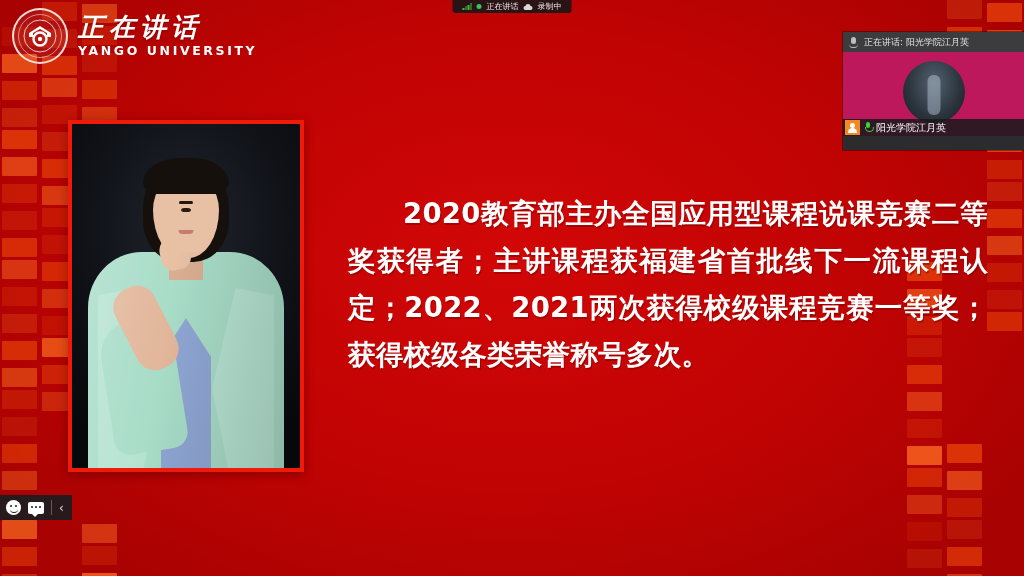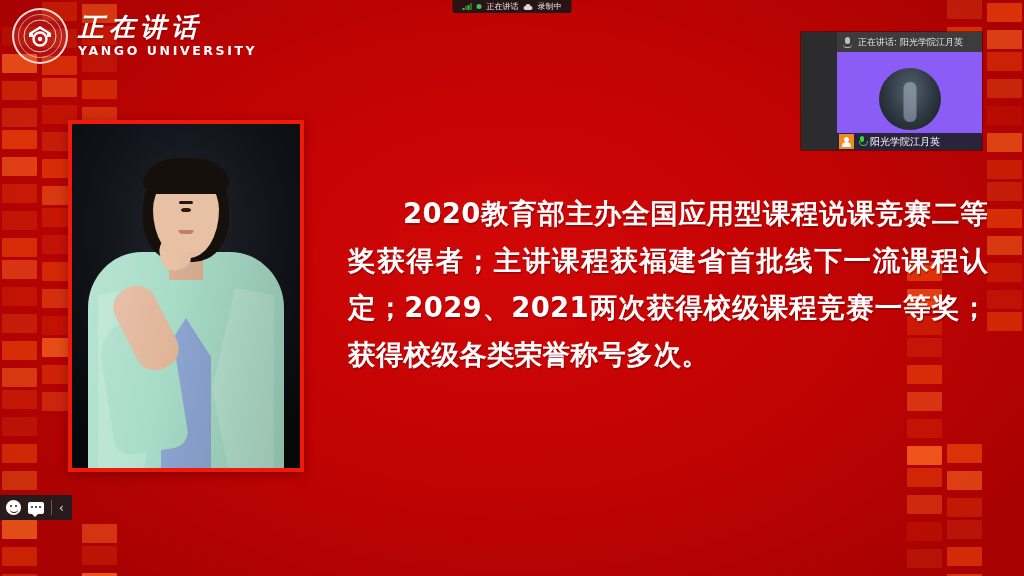--- a/index.html
+++ b/index.html
@@ -152,42 +152,41 @@
   }
   .para {
     font-size:27.5px; font-weight:bold; color:#ffffff;
     line-height:47px; letter-spacing:.3px; text-indent:2em;
     text-shadow:1px 2px 0 rgba(120,0,0,.45);
     text-align:justify; text-justify:inter-character;
   }
 
   
   #vpanel {
-    position:absolute; left:801px; top:32px; width:181px; height:118px;
+    position:absolute; left:843px; top:32px; width:181px; height:118px;
     background:#2c2c2e; z-index:25; overflow:hidden;
     box-shadow:0 0 0 1px rgba(0,0,0,.35);
-    padding-left:36px;
   }
   #vhead {
     height:20px; background:#3c3c3e; display:flex; align-items:center;
     gap:6px; padding:0 6px;
   }
   #vhead-icon { width:9px; height:11px; position:relative; flex:0 0 auto; }
   #vhead-icon::before{
     content:""; position:absolute; left:2px; top:0; width:5px; height:7px;
     background:#bdbdbd; border-radius:2.5px;
   }
   #vhead-icon::after{
     content:""; position:absolute; left:0; bottom:0; width:9px; height:3px;
     border-bottom:1.5px solid #bdbdbd; border-radius:0 0 4px 4px;
   }
   #vhead-txt { font-size:9px; color:#e4e4e4; white-space:nowrap; overflow:hidden; }
   #vbody {
-    position:relative; height:98px;
-    background:#8b5cf6;
+    position:relative; height:84px;
+    background:#be185d;
   }
   #vavatar {
     position:absolute; left:50%; top:48%; transform:translate(-50%,-50%);
     width:62px; height:62px; border-radius:50%;
     background:radial-gradient(ellipse at 50% 35%, #52606e 0%, #2b343d 60%, #16191d 100%);
     overflow:hidden;
   }
   #vavatar::before{
     content:""; position:absolute; left:50%; top:22%; transform:translateX(-50%);
     width:13px; height:40px; background:rgba(190,205,220,.45); border-radius:6px;
@@ -385,21 +384,21 @@
       <div class="p-mouth"></div>
       <div class="p-arm"></div>
       <div class="p-forearm"></div>
       <div class="p-hand"></div>
       <div class="p-blazer-sh"></div>
     </div>
   </div>
 
 
   <div id="body-text">
-    <div class="para">2020教育部主办全国应用型课程说课竞赛二等奖获得者；主讲课程获福建省首批线下一流课程认定；2029、2021两次获得校级课程竞赛一等奖；获得校级各类荣誉称号多次。</div>
+    <div class="para">2020教育部主办全国应用型课程说课竞赛二等奖获得者；主讲课程获福建省首批线下一流课程认定；2022、2021两次获得校级课程竞赛一等奖；获得校级各类荣誉称号多次。</div>
   </div>
 </div>
 
 <div id="recbar">
   <span class="bars">
       <i></i>
       <i></i>
       <i></i>
       <i></i>
     </span>

